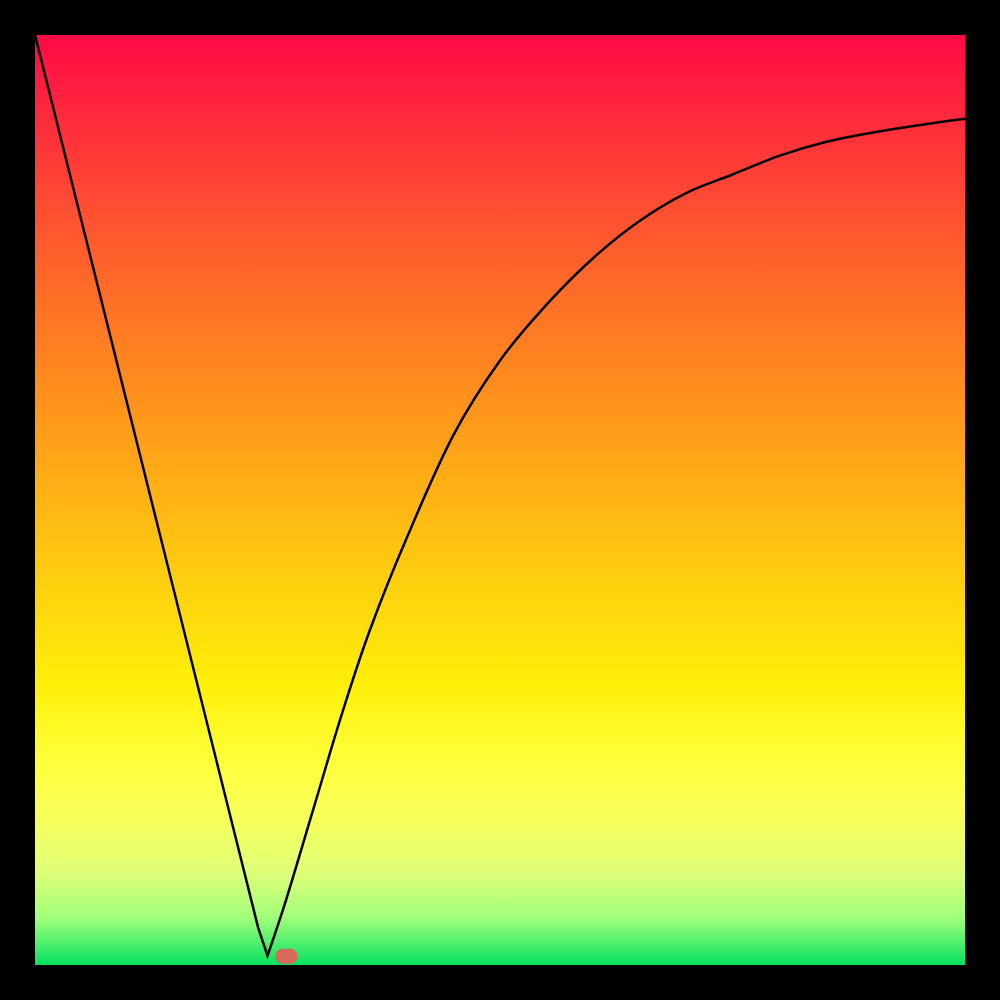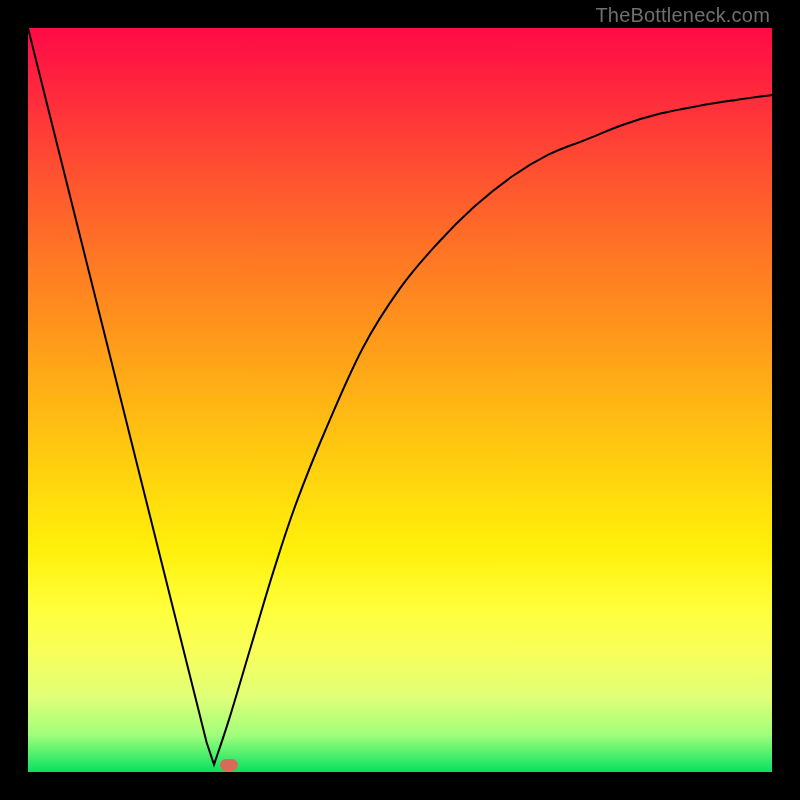--- a/index.html
+++ b/index.html
@@ -67,21 +67,20 @@
     height: 12px;
     border-radius: 8px;
     background: #d76a5a;
     transform: translate(-50%, -50%);
   }
 </style>
 </head>
 <body>
 
 <div class="frame">
-  <div class="watermark">TheBottleneck.com</div>
 
   <div class="plot-area">
     <svg class="curve-svg" viewBox="0 0 744 744" preserveAspectRatio="none">
       <path id="curve-path" fill="none" stroke-width="2" stroke-linecap="round" stroke="#000000" d="M 0.00 0.00 L 14.88 59.52 L 37.20 148.80 L 74.40 297.60 L 111.60 446.40 L 148.80 595.20 L 167.40 669.60 L 178.56 714.24 L 186.00 736.56 L 186.00 736.56 C 188.68 728.52, 194.18 713.35, 200.88 691.92 C 207.58 670.49, 215.16 644.30, 223.20 617.52 C 231.24 590.74, 237.48 568.56, 245.52 543.12 C 253.56 517.68, 258.47 501.60, 267.84 476.16 C 277.21 450.72, 285.55 429.88, 297.60 401.76 C 309.65 373.64, 321.41 345.36, 334.80 319.92 C 348.19 294.48, 358.61 279.15, 372.00 260.40 C 385.39 241.65, 395.81 230.49, 409.20 215.76 C 422.59 201.03, 433.01 190.61, 446.40 178.56 C 459.79 166.51, 470.21 158.17, 483.60 148.80 C 496.99 139.43, 507.41 133.18, 520.80 126.48 C 534.19 119.78, 544.61 116.96, 558.00 111.60 C 571.39 106.24, 581.81 101.41, 595.20 96.72 C 608.59 92.03, 619.01 88.91, 632.40 85.56 C 645.79 82.21, 656.21 80.53, 669.60 78.12 C 682.99 75.71, 693.41 74.18, 706.80 72.17 C 720.19 70.16, 737.30 67.90, 744.00 66.96"></path>
     </svg>
     <div id="marker" class="marker" style="background: rgb(215, 106, 90); left: 200.88px; top: 736.56px;"></div>
   </div>
 </div>
 
 </body></html>

